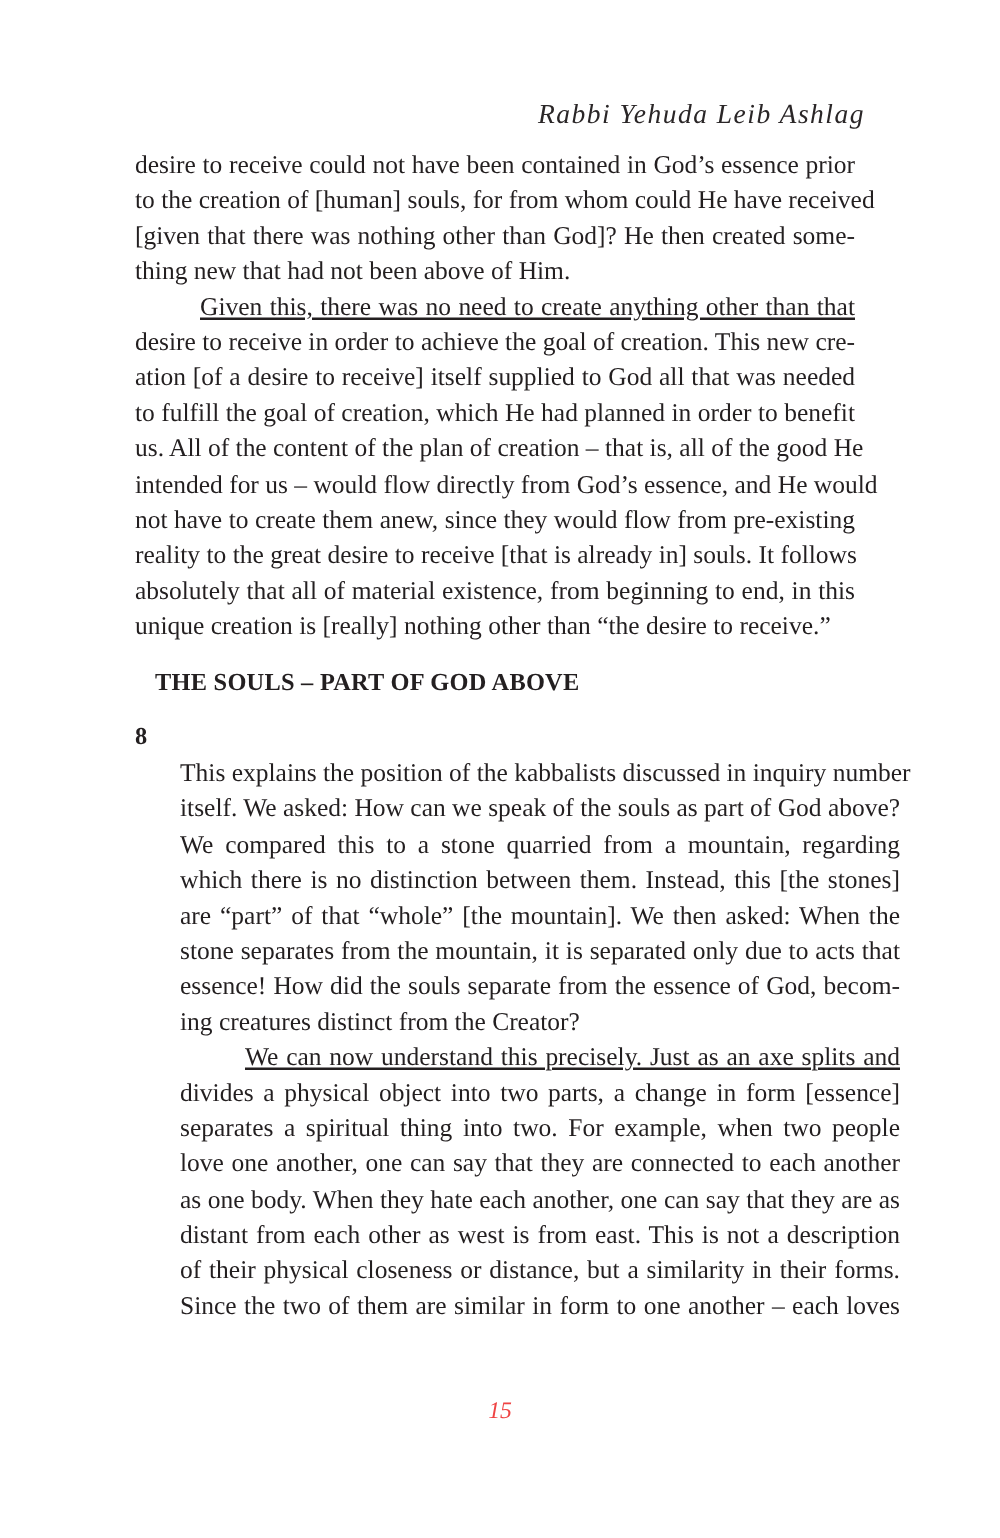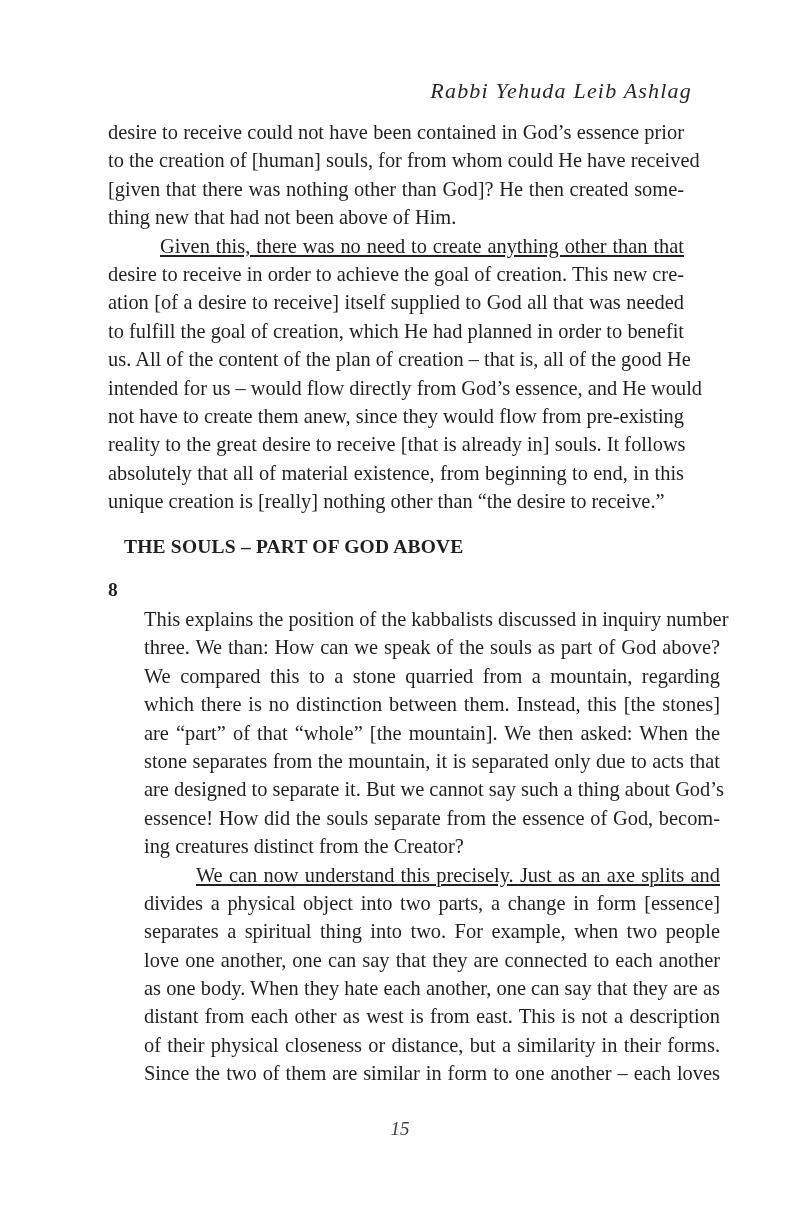--- a/index.html
+++ b/index.html
@@ -68,21 +68,21 @@
       margin-left: 36px;
     }
     .page-number {
       position: absolute;
       top: 1118px;
       left: 0;
       width: 800px;
       text-align: center;
       font-style: italic;
       font-size: 19px;
-      color: #404040;
+      color: #ef4444;
     }
   </style>
 </head>
 <body>
 
 <div class="running-head">Rabbi Yehuda Leib Ashlag</div>
 
 <div class="text-block">
   <span class="line">desire to receive could not have been contained in God’s essence prior</span>
   <span class="line">to the creation of [human] souls, for from whom could He have received</span>
@@ -98,26 +98,25 @@
   <span class="line">reality to the great desire to receive [that is already in] souls. It follows</span>
   <span class="line">absolutely that all of material existence, from beginning to end, in this</span>
   <span class="line last">unique creation is [really] nothing other than “the desire to receive.”</span>
 </div>
 
 <div class="section-heading">THE SOULS – PART OF GOD ABOVE</div>
 <div class="section-number">8</div>
 
 <div class="text-block second">
   <span class="line">This explains the position of the kabbalists discussed in inquiry number</span>
-  <span class="line">three. We than: How can we speak of the souls as part of God above?</span>
+  <span class="line">itself. We asked: How can we speak of the souls as part of God above?</span>
   <span class="line">We compared this to a stone quarried from a mountain, regarding</span>
   <span class="line">which there is no distinction between them. Instead, this [the stones]</span>
   <span class="line">are “part” of that “whole” [the mountain]. We then asked: When the</span>
   <span class="line">stone separates from the mountain, it is separated only due to acts that</span>
-  <span class="line">are designed to separate it. But we cannot say such a thing about God’s</span>
   <span class="line">essence! How did the souls separate from the essence of God, becom-</span>
   <span class="line last">ing creatures distinct from the Creator?</span>
   <span class="line indent">We can now understand this precisely. Just as an axe splits and</span>
   <span class="line">divides a physical object into two parts, a change in form [essence]</span>
   <span class="line">separates a spiritual thing into two. For example, when two people</span>
   <span class="line">love one another, one can say that they are connected to each another</span>
   <span class="line">as one body. When they hate each another, one can say that they are as</span>
   <span class="line">distant from each other as west is from east. This is not a description</span>
   <span class="line">of their physical closeness or distance, but a similarity in their forms.</span>
   <span class="line">Since the two of them are similar in form to one another – each loves</span>

